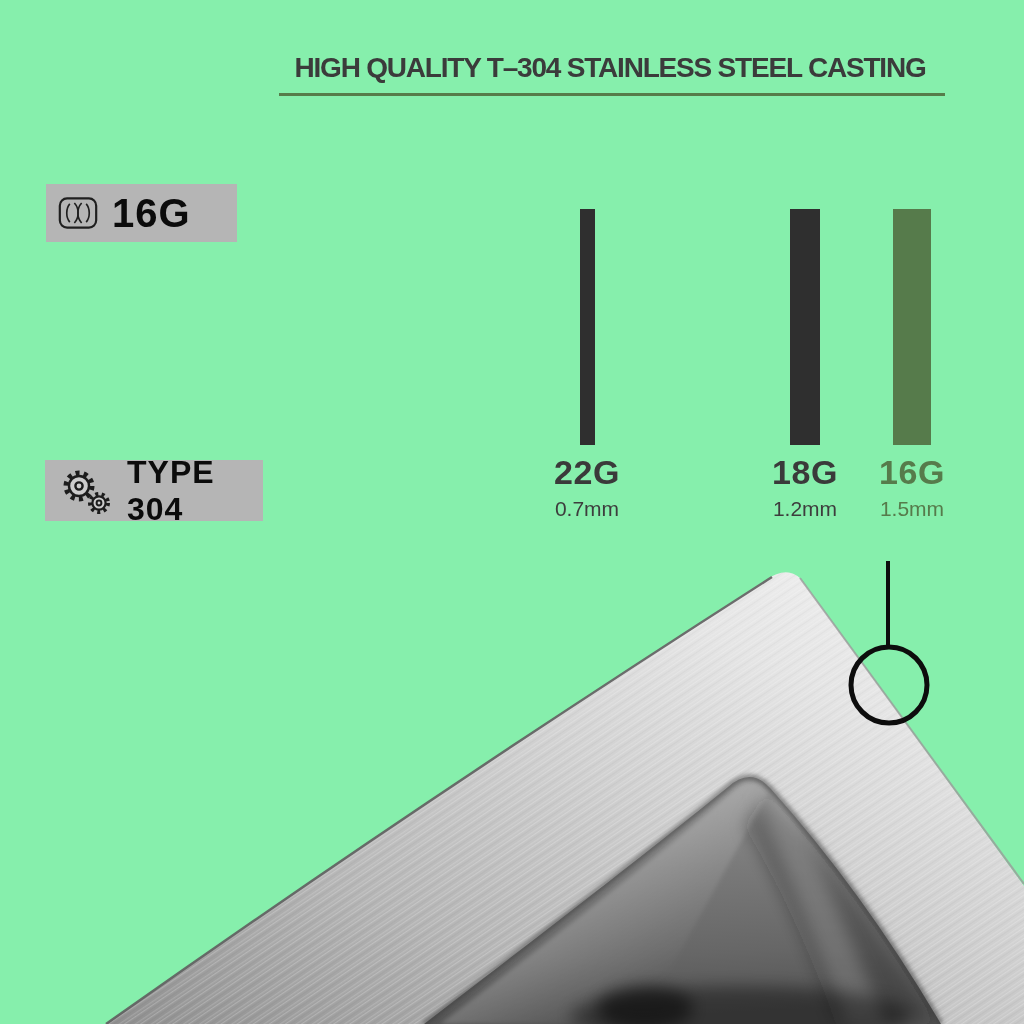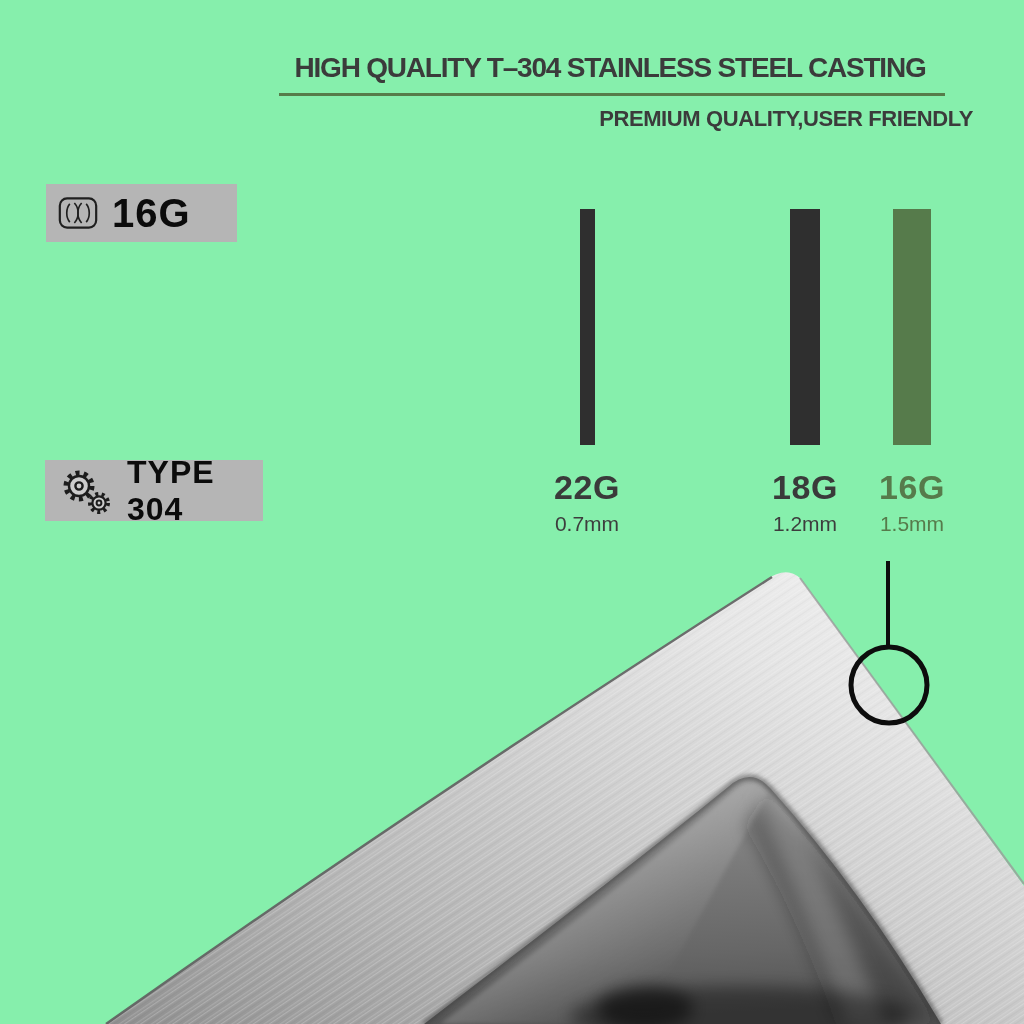--- a/index.html
+++ b/index.html
@@ -38,21 +38,21 @@
     letter-spacing:0.2px;
   }
   .para-1{left:41px;top:283px;width:480px;}
   .para-2{left:47px;top:564px;width:460px;line-height:25px;}
   
   .gauge-col{
     top:209px;width:110px;display:flex;flex-direction:column;align-items:center;
   }
   .gauge-bar{height:236px;background:#2f2f2f;}
   .gauge-bar.highlight{background:#567b4b;}
-  .gauge-label{margin-top:23px;font-size:34px;font-weight:bold;color:#3a3a3a;letter-spacing:0.5px;}
+  .gauge-label{margin-top:8px;font-size:34px;font-weight:bold;color:#3a3a3a;letter-spacing:0.5px;}
   .gauge-mm{margin-top:5px;font-size:21px;color:#3d3d3d;}
   .gauge-col.highlight .gauge-label,
   .gauge-col.highlight .gauge-mm{color:#567b4b;}
   
   .sink-svg{left:0;top:0;width:1024px;height:1024px;}
   .front{z-index:2;}
 </style>
 </head>
 <body>
 
@@ -110,21 +110,20 @@
 
     <path d="M 106,1024 Q 420,802 772,577" fill="none" stroke="#5f5f5f" stroke-width="2.5" opacity="0.9"></path>
     <path d="M 800,578 L 1024,884" fill="none" stroke="#9a9a9a" stroke-width="2" opacity="0.8"></path>
 
     <line x1="888" y1="561" x2="888" y2="647" stroke="#0d0d0d" stroke-width="4"></line>
     <circle cx="889" cy="685" r="38" fill="none" stroke="#0d0d0d" stroke-width="5"></circle>
   </svg>
 
   <div class="layer title front">HIGH QUALITY T–304 STAINLESS STEEL CASTING</div>
   <div class="layer underline front"></div>
-  <div class="layer subtitle front">PREMIUM QUALITY,USER FRIENDLY</div>
 
   <div class="layer badge badge-16g front">
     <span style="display:inline-flex;">
       <svg width="40" height="38" viewBox="0 0 44 38">
         <rect x="2" y="3" width="40" height="32" rx="8" fill="none" stroke="#1f1f1f" stroke-width="2.4"></rect>
         <path d="M 13,9 C 8.5,14 8.5,24 13,29" fill="none" stroke="#1f1f1f" stroke-width="1.8"></path>
         <path d="M 18,8 C 23.5,14 23.5,24 18,30" fill="none" stroke="#1f1f1f" stroke-width="1.8"></path>
         <path d="M 26,8 C 20.5,14 20.5,24 26,30" fill="none" stroke="#1f1f1f" stroke-width="1.8"></path>
         <path d="M 31,9 C 35.5,14 35.5,24 31,29" fill="none" stroke="#1f1f1f" stroke-width="1.8"></path>
       </svg>

